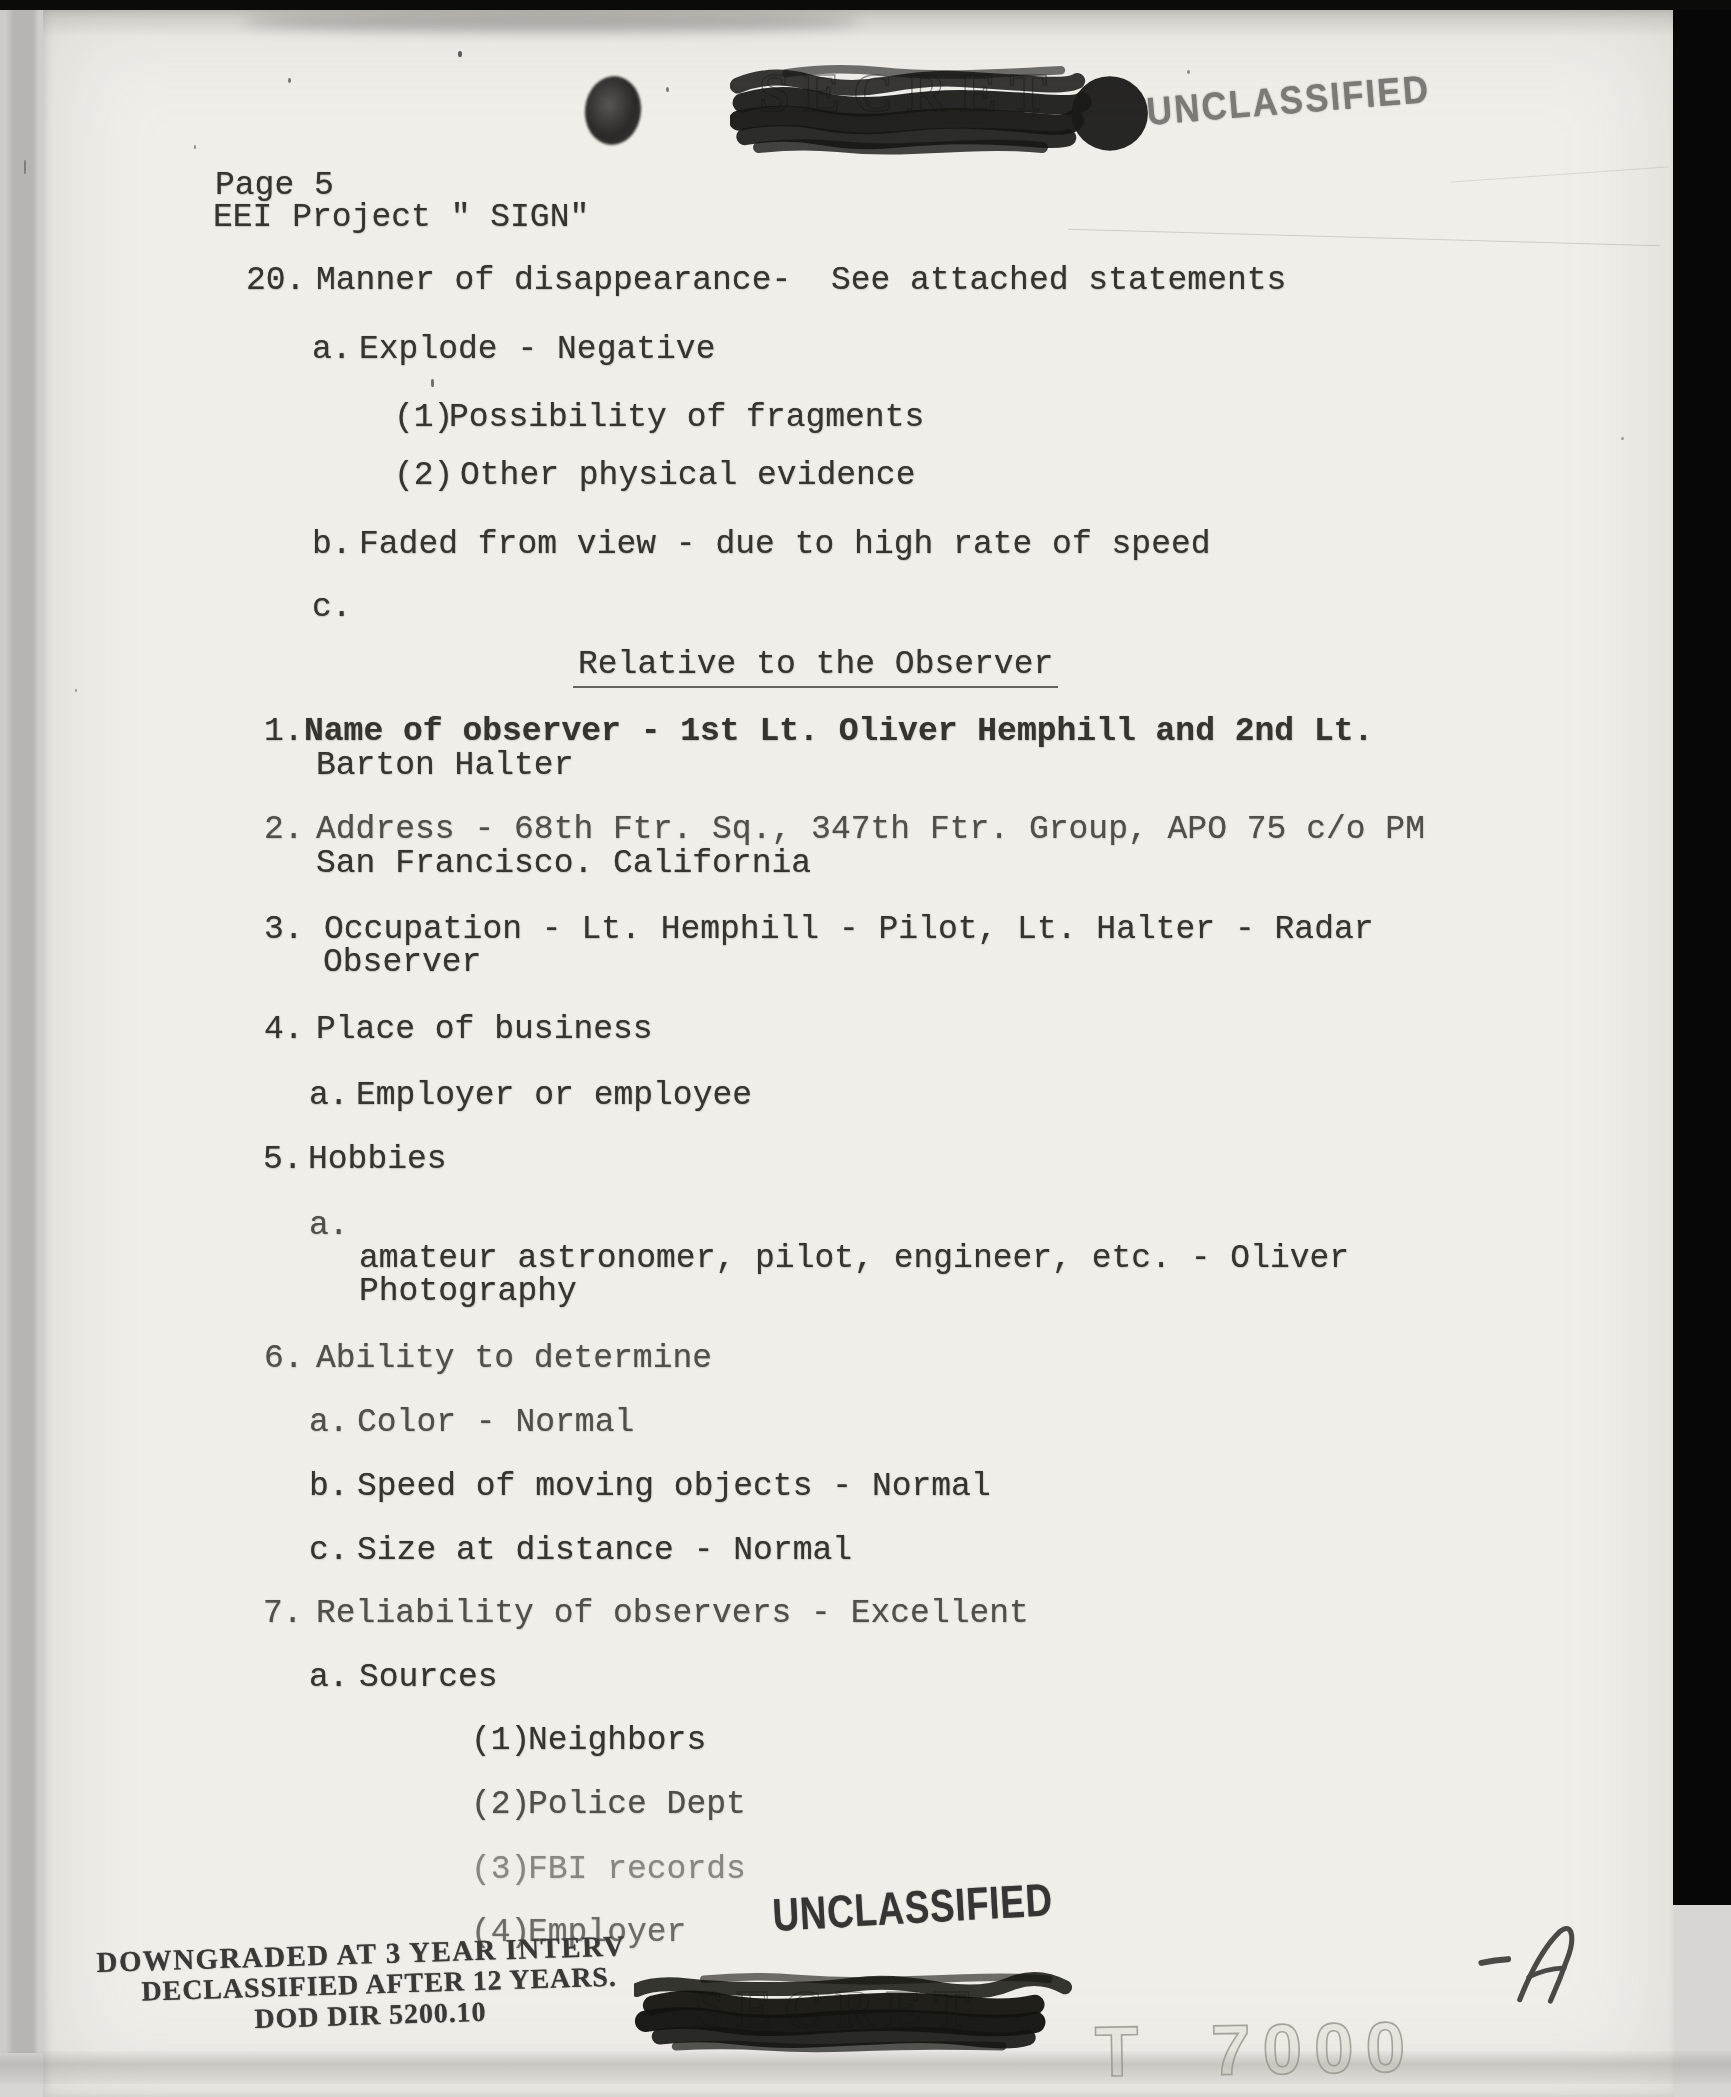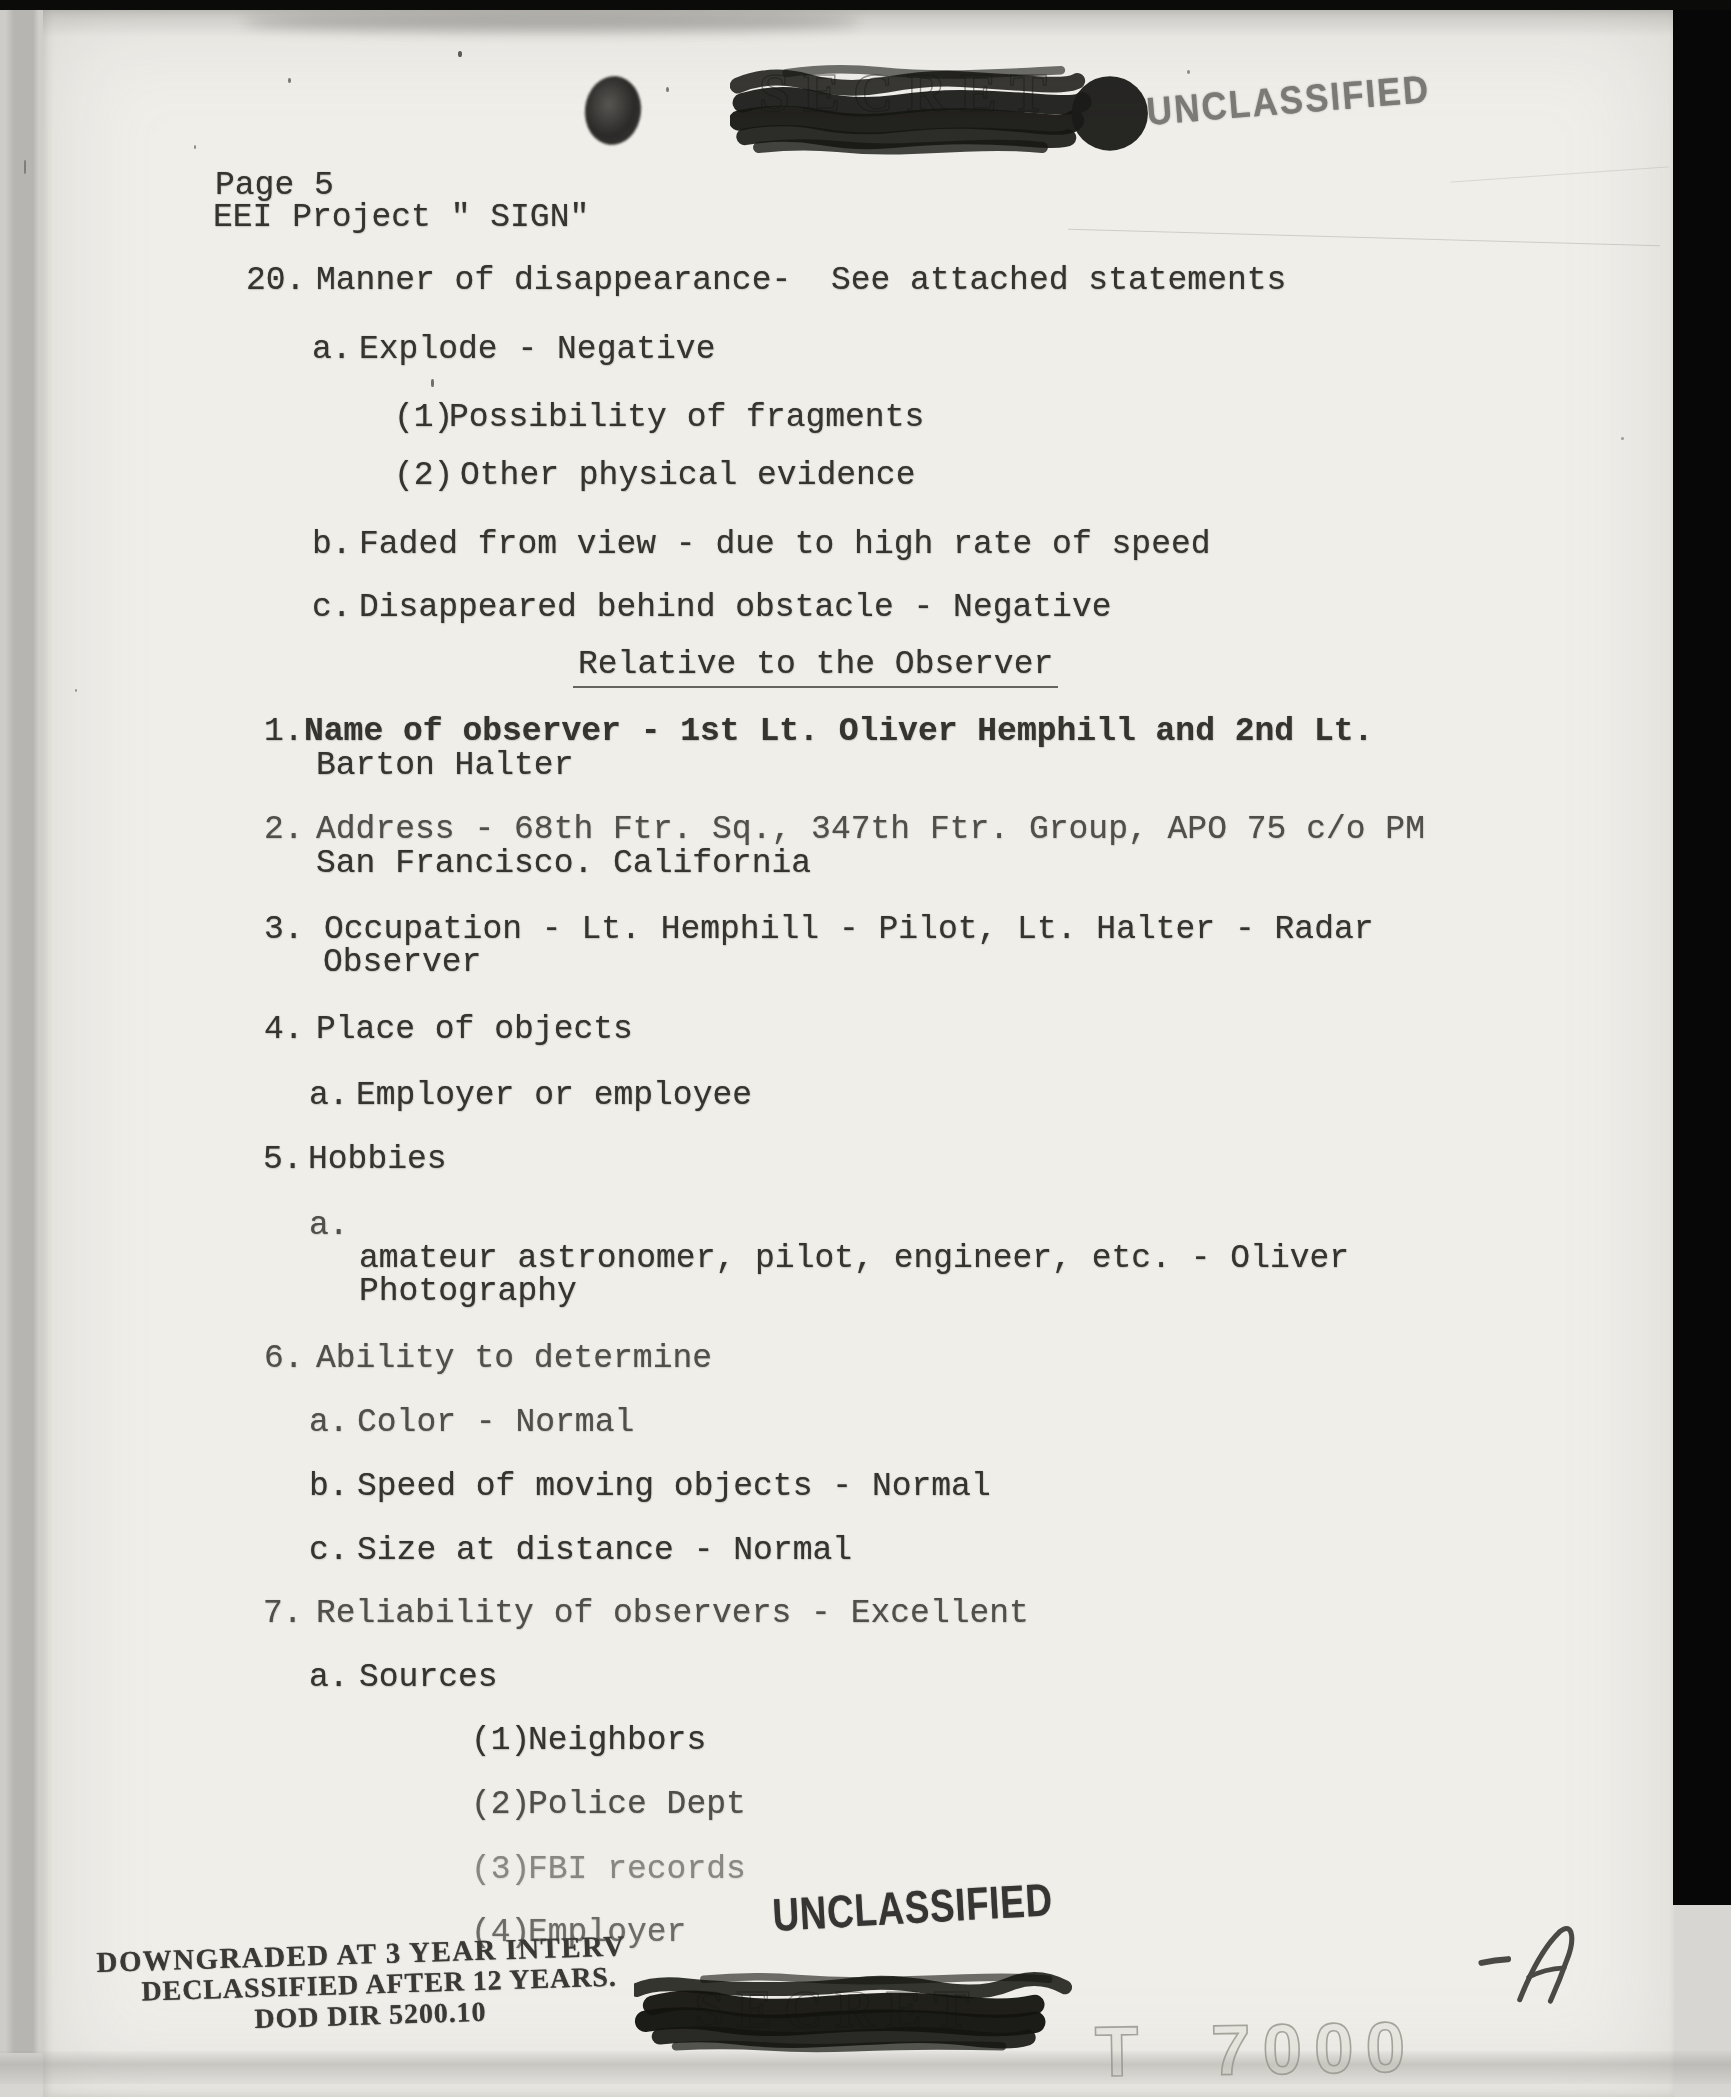--- a/index.html
+++ b/index.html
@@ -151,21 +151,20 @@
 <div class="line" style="top:459px;">
   <span style="left:394px;">(2)</span>
   <span style="left:460px;">Other physical evidence</span>
 </div>
 <div class="line" style="top:528px;">
   <span style="left:312px;">b.</span>
   <span style="left:359px;">Faded from view - due to high rate of speed</span>
 </div>
 <div class="line" style="top:591px;">
   <span style="left:312px;">c.</span>
-  <span style="left:359px;">Disappeared behind obstacle - Negative</span>
 </div>
 
 <div class="line" style="top:648px;">
   <span style="left:578px;" class="underlined">Relative to the Observer</span>
 </div>
 
 <div class="line" style="top:715px;">
   <span style="left:264px;">1.</span>
   <span style="left:304px;font-weight:bold;">Name of observer - 1st Lt. Oliver Hemphill and 2nd Lt.</span>
 </div>
@@ -184,21 +183,21 @@
 <div class="line" style="top:913px;">
   <span style="left:264px;">3.</span>
   <span style="left:324px;">Occupation - Lt. Hemphill - Pilot, Lt. Halter - Radar</span>
 </div>
 <div class="line" style="top:946px;">
   <span style="left:323px;">Observer</span>
 </div>
 
 <div class="line" style="top:1013px;">
   <span style="left:264px;">4.</span>
-  <span style="left:316px;">Place of objects</span>
+  <span style="left:316px;">Place of business</span>
 </div>
 <div class="line" style="top:1079px;">
   <span style="left:309px;">a.</span>
   <span style="left:356px;">Employer or employee</span>
 </div>
 
 <div class="line" style="top:1143px;">
   <span style="left:263px;">5.</span>
   <span style="left:308px;">Hobbies</span>
 </div>

